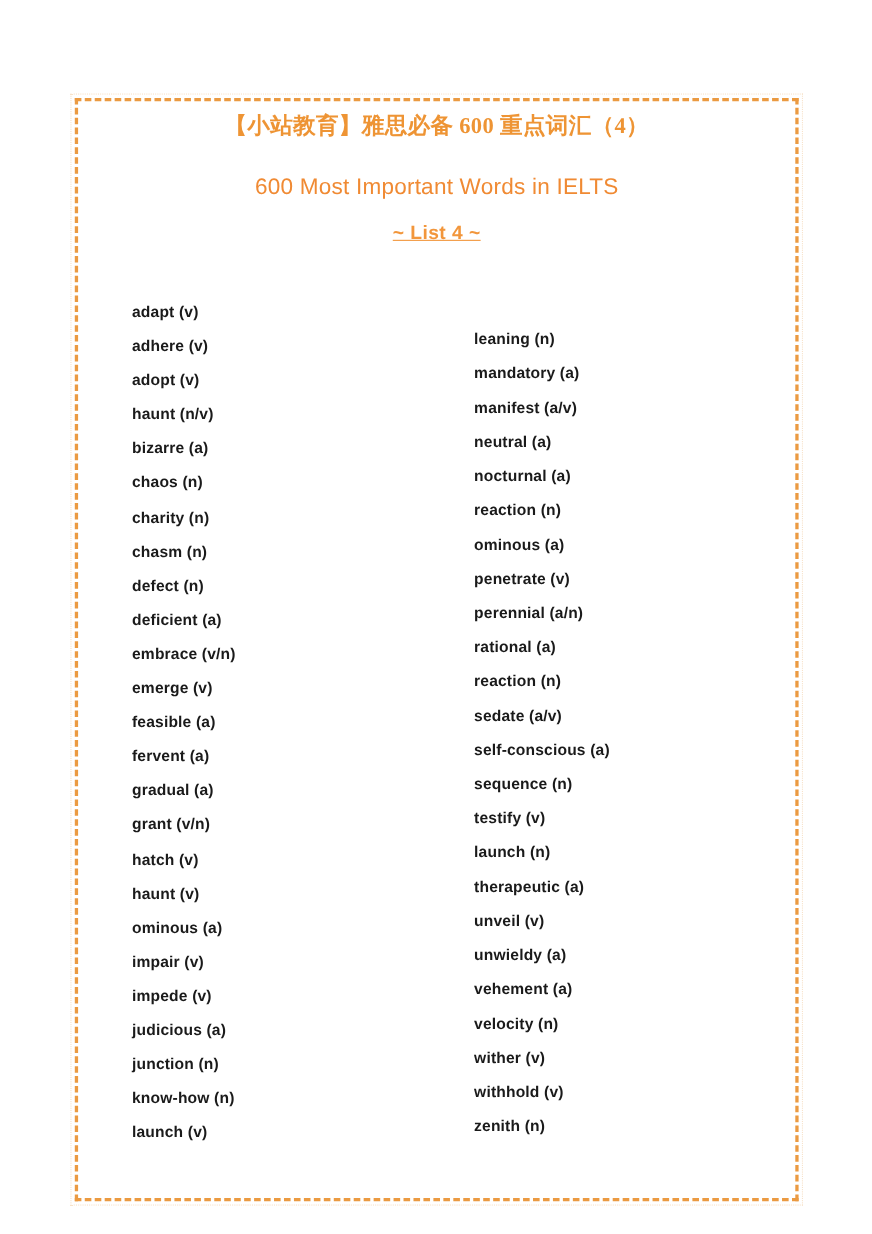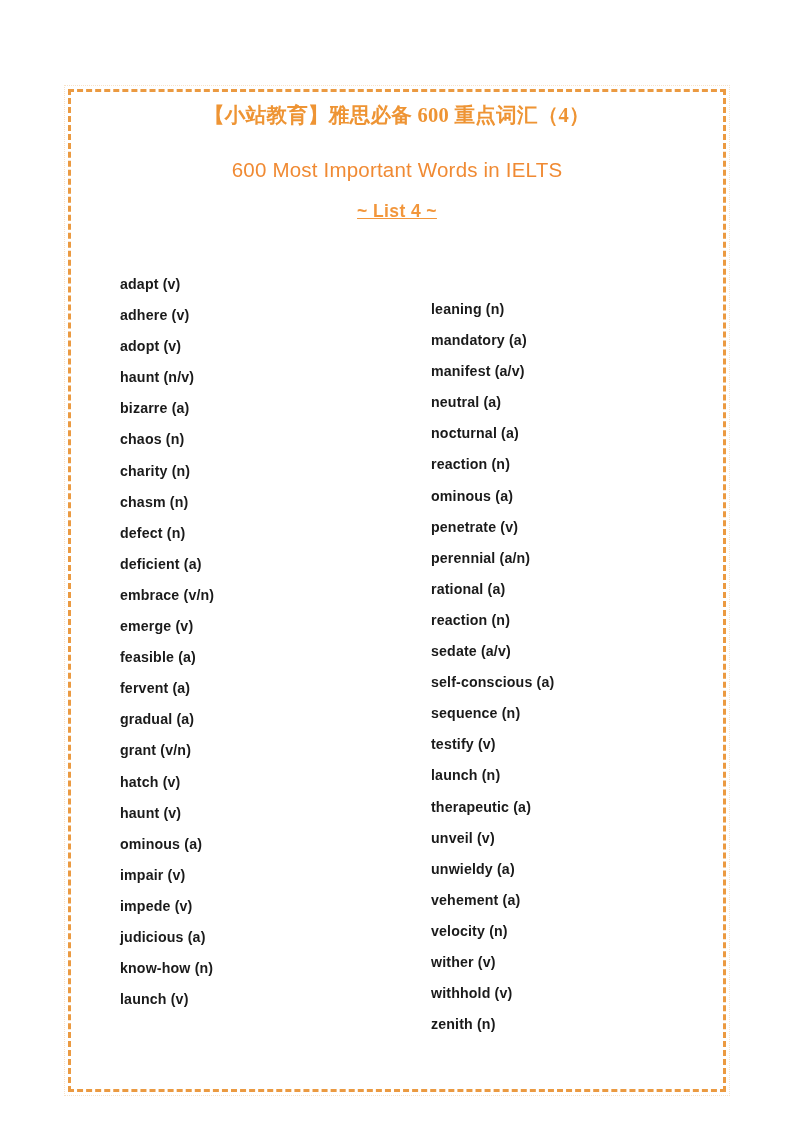--- a/index.html
+++ b/index.html
@@ -152,20 +152,21 @@
         <div class="word-entry">feasible (a)</div>
         <div class="word-entry">fervent (a)</div>
         <div class="word-entry">gradual (a)</div>
         <div class="word-entry">grant (v/n)</div>
         <div class="word-entry">hatch (v)</div>
         <div class="word-entry">haunt (v)</div>
         <div class="word-entry">ominous (a)</div>
         <div class="word-entry">impair (v)</div>
         <div class="word-entry">impede (v)</div>
         <div class="word-entry">judicious (a)</div>
+        <div class="word-entry">junction (n)</div>
         <div class="word-entry">know-how (n)</div>
         <div class="word-entry">launch (v)</div>
       </div>
 
       <div class="word-column right">
         <div class="word-entry">leaning (n)</div>
         <div class="word-entry">mandatory (a)</div>
         <div class="word-entry">manifest (a/v)</div>
         <div class="word-entry">neutral (a)</div>
         <div class="word-entry">nocturnal (a)</div>

